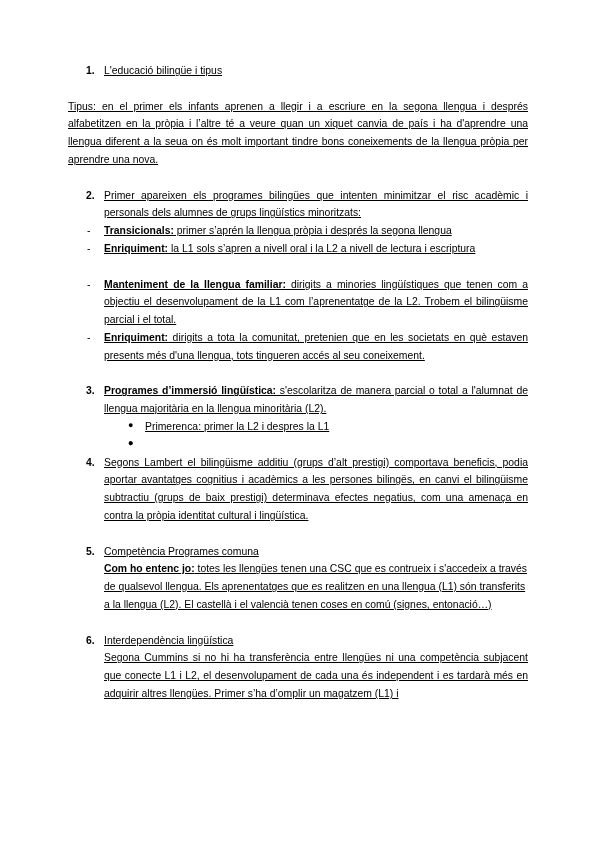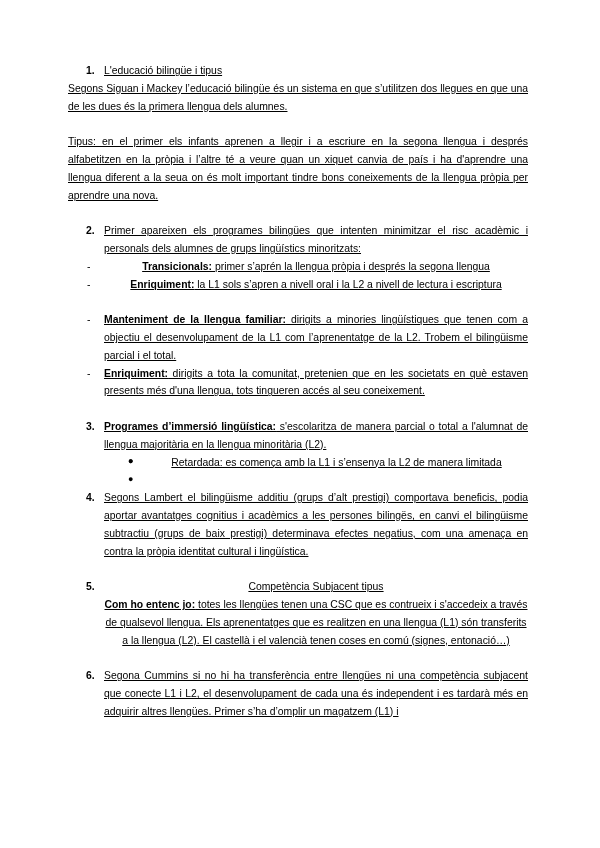--- a/index.html
+++ b/index.html
@@ -70,33 +70,32 @@
     left: 60px;
     top: -0.5px;
     font-size: 9px;
     line-height: 17.8px;
   }
 
   .indent {
     padding-left: 36px;
   }
   b, .b { font-weight: bold; }
-  .nojust { text-align: center; }
+  .nojust { text-align: left; }
 </style>
 </head>
 <body>
 
 <div class="page">
   <div class="doc-body">
 
     <div class="num-item">
       <span class="marker">1.</span>
       <p class="head">L'educació bilingüe i tipus</p>
     </div>
-    <p>Segons Siguan i Mackey l’educació bilingüe és un sistema en que s’utilitzen dos llegues en que una de les dues és la primera llengua dels alumnes.</p>
     <div class="gap"></div>
     <p>Tipus:   en el primer els infants aprenen a llegir i a escriure en la segona llengua i després alfabetitzen en la pròpia i l’altre té a veure quan un xiquet canvia de país i ha d'aprendre una llengua diferent a la seua on és molt important tindre bons coneixements de la llengua pròpia per aprendre una nova.</p>
 
     <div class="gap"></div>
 
     <div class="num-item">
       <span class="marker">2.</span>
       <p>Primer apareixen els programes bilingües que intenten minimitzar el risc acadèmic i personals dels alumnes de grups lingüístics minoritzats:</p>
     </div>
     <div class="dash-item">
@@ -120,45 +119,46 @@
     </div>
 
     <div class="gap"></div>
 
     <div class="num-item">
       <span class="marker">3.</span>
       <p><b>Programes d’immersió lingüística:</b><span> s'escolaritza de manera parcial o total a l'alumnat de llengua majoritària en la llengua minoritària (L2).</span></p>
     </div>
     <div class="bul-item">
       <span class="marker">●</span>
+      <p class="nojust">Primerenca: primer la L2 i despres la L1</p>
     </div>
     <div class="bul-item">
       <span class="marker">●</span>
-      <p class="nojust">Retardada: es comença amb la L1 i s’ensenya la L2 de manera limitada</p>
     </div>
     <div class="bul-item">
       <span class="marker">●</span>
     </div>
 
     <div class="gap"></div>
 
     <div class="num-item">
       <span class="marker">4.</span>
       <p>Segons Lambert el bilingüisme additiu (grups d’alt prestigi) comportava beneficis, podia aportar avantatges cognitius i acadèmics a les persones bilingës, en canvi el bilingüisme subtractiu (grups de baix prestigi) determinava efectes negatius, com una amenaça en contra la pròpia identitat cultural i lingüística.</p>
     </div>
 
     <div class="gap"></div>
 
     <div class="num-item">
       <span class="marker">5.</span>
-      <p class="nojust">Competència Subjacent tipus</p>
+      <p class="nojust">Competència Programes comuna</p>
       <p class="nojust"><b>Com ho entenc jo:</b><span> totes les llengües tenen una CSC que es contrueix i s'accedeix a través de qualsevol llengua. Els aprenentatges que es realitzen en una llengua (L1) són transferits a la llengua (L2). El castellà i el valencià tenen coses en comú (signes, entonació…)</span></p>
     </div>
 
     <div class="gap"></div>
 
     <div class="num-item">
       <span class="marker">6.</span>
+      <p class="nojust">Interdependència lingüística</p>
       <p>Segona Cummins si no hi ha transferència entre llengües ni una competència subjacent que conecte L1 i L2, el desenvolupament de cada una és independent i es tardarà més en adquirir altres llengües. Primer s’ha d’omplir un magatzem (L1) i</p>
     </div>
 
   </div>
 </div>
 
 </body></html>

